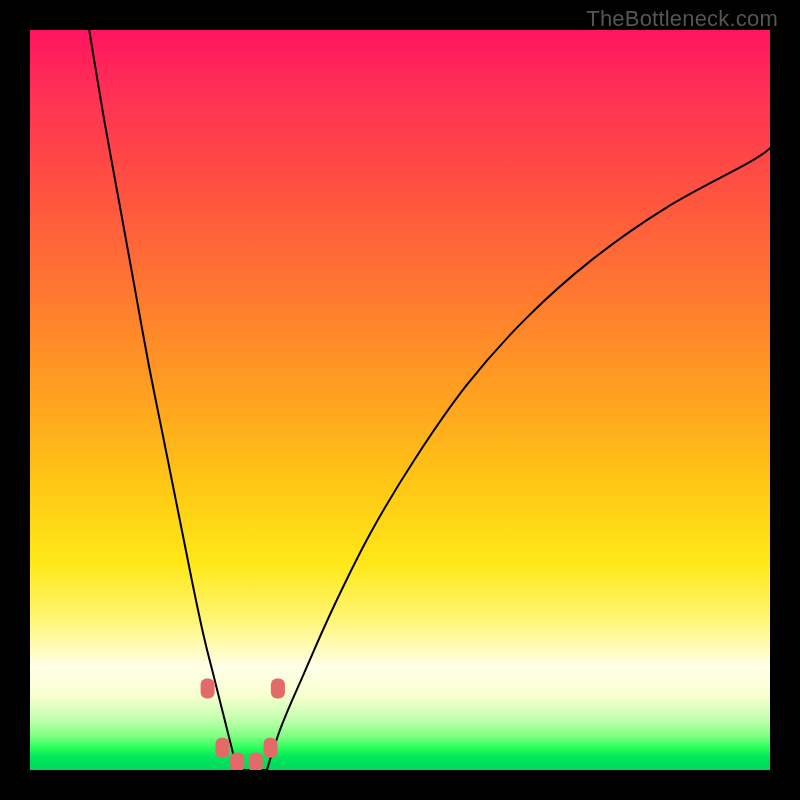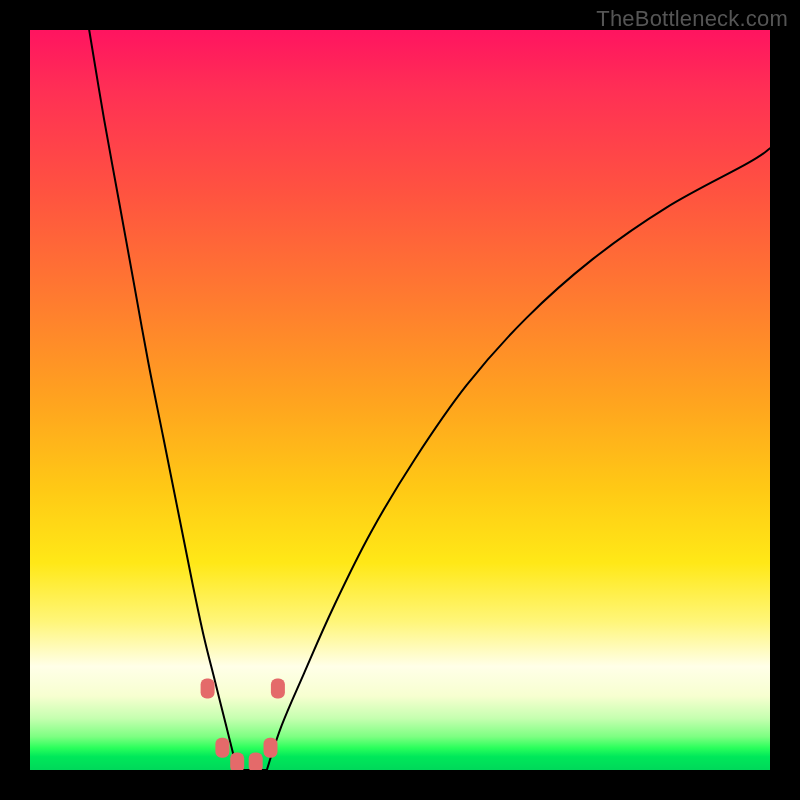--- a/index.html
+++ b/index.html
@@ -13,21 +13,21 @@
   }
   .frame {
     position: relative;
     width: 800px;
     height: 800px;
     background: #000;
   }
   .watermark {
     position: absolute;
     top: 6px;
-    right: 12px;
+    right: 22px;
     color: #555;
     font-size: 22px;
     font-weight: 500;
     letter-spacing: 0.2px;
     z-index: 5;
   }
   .plot-area {
     position: absolute;
     left: 30px;
     top: 30px;

